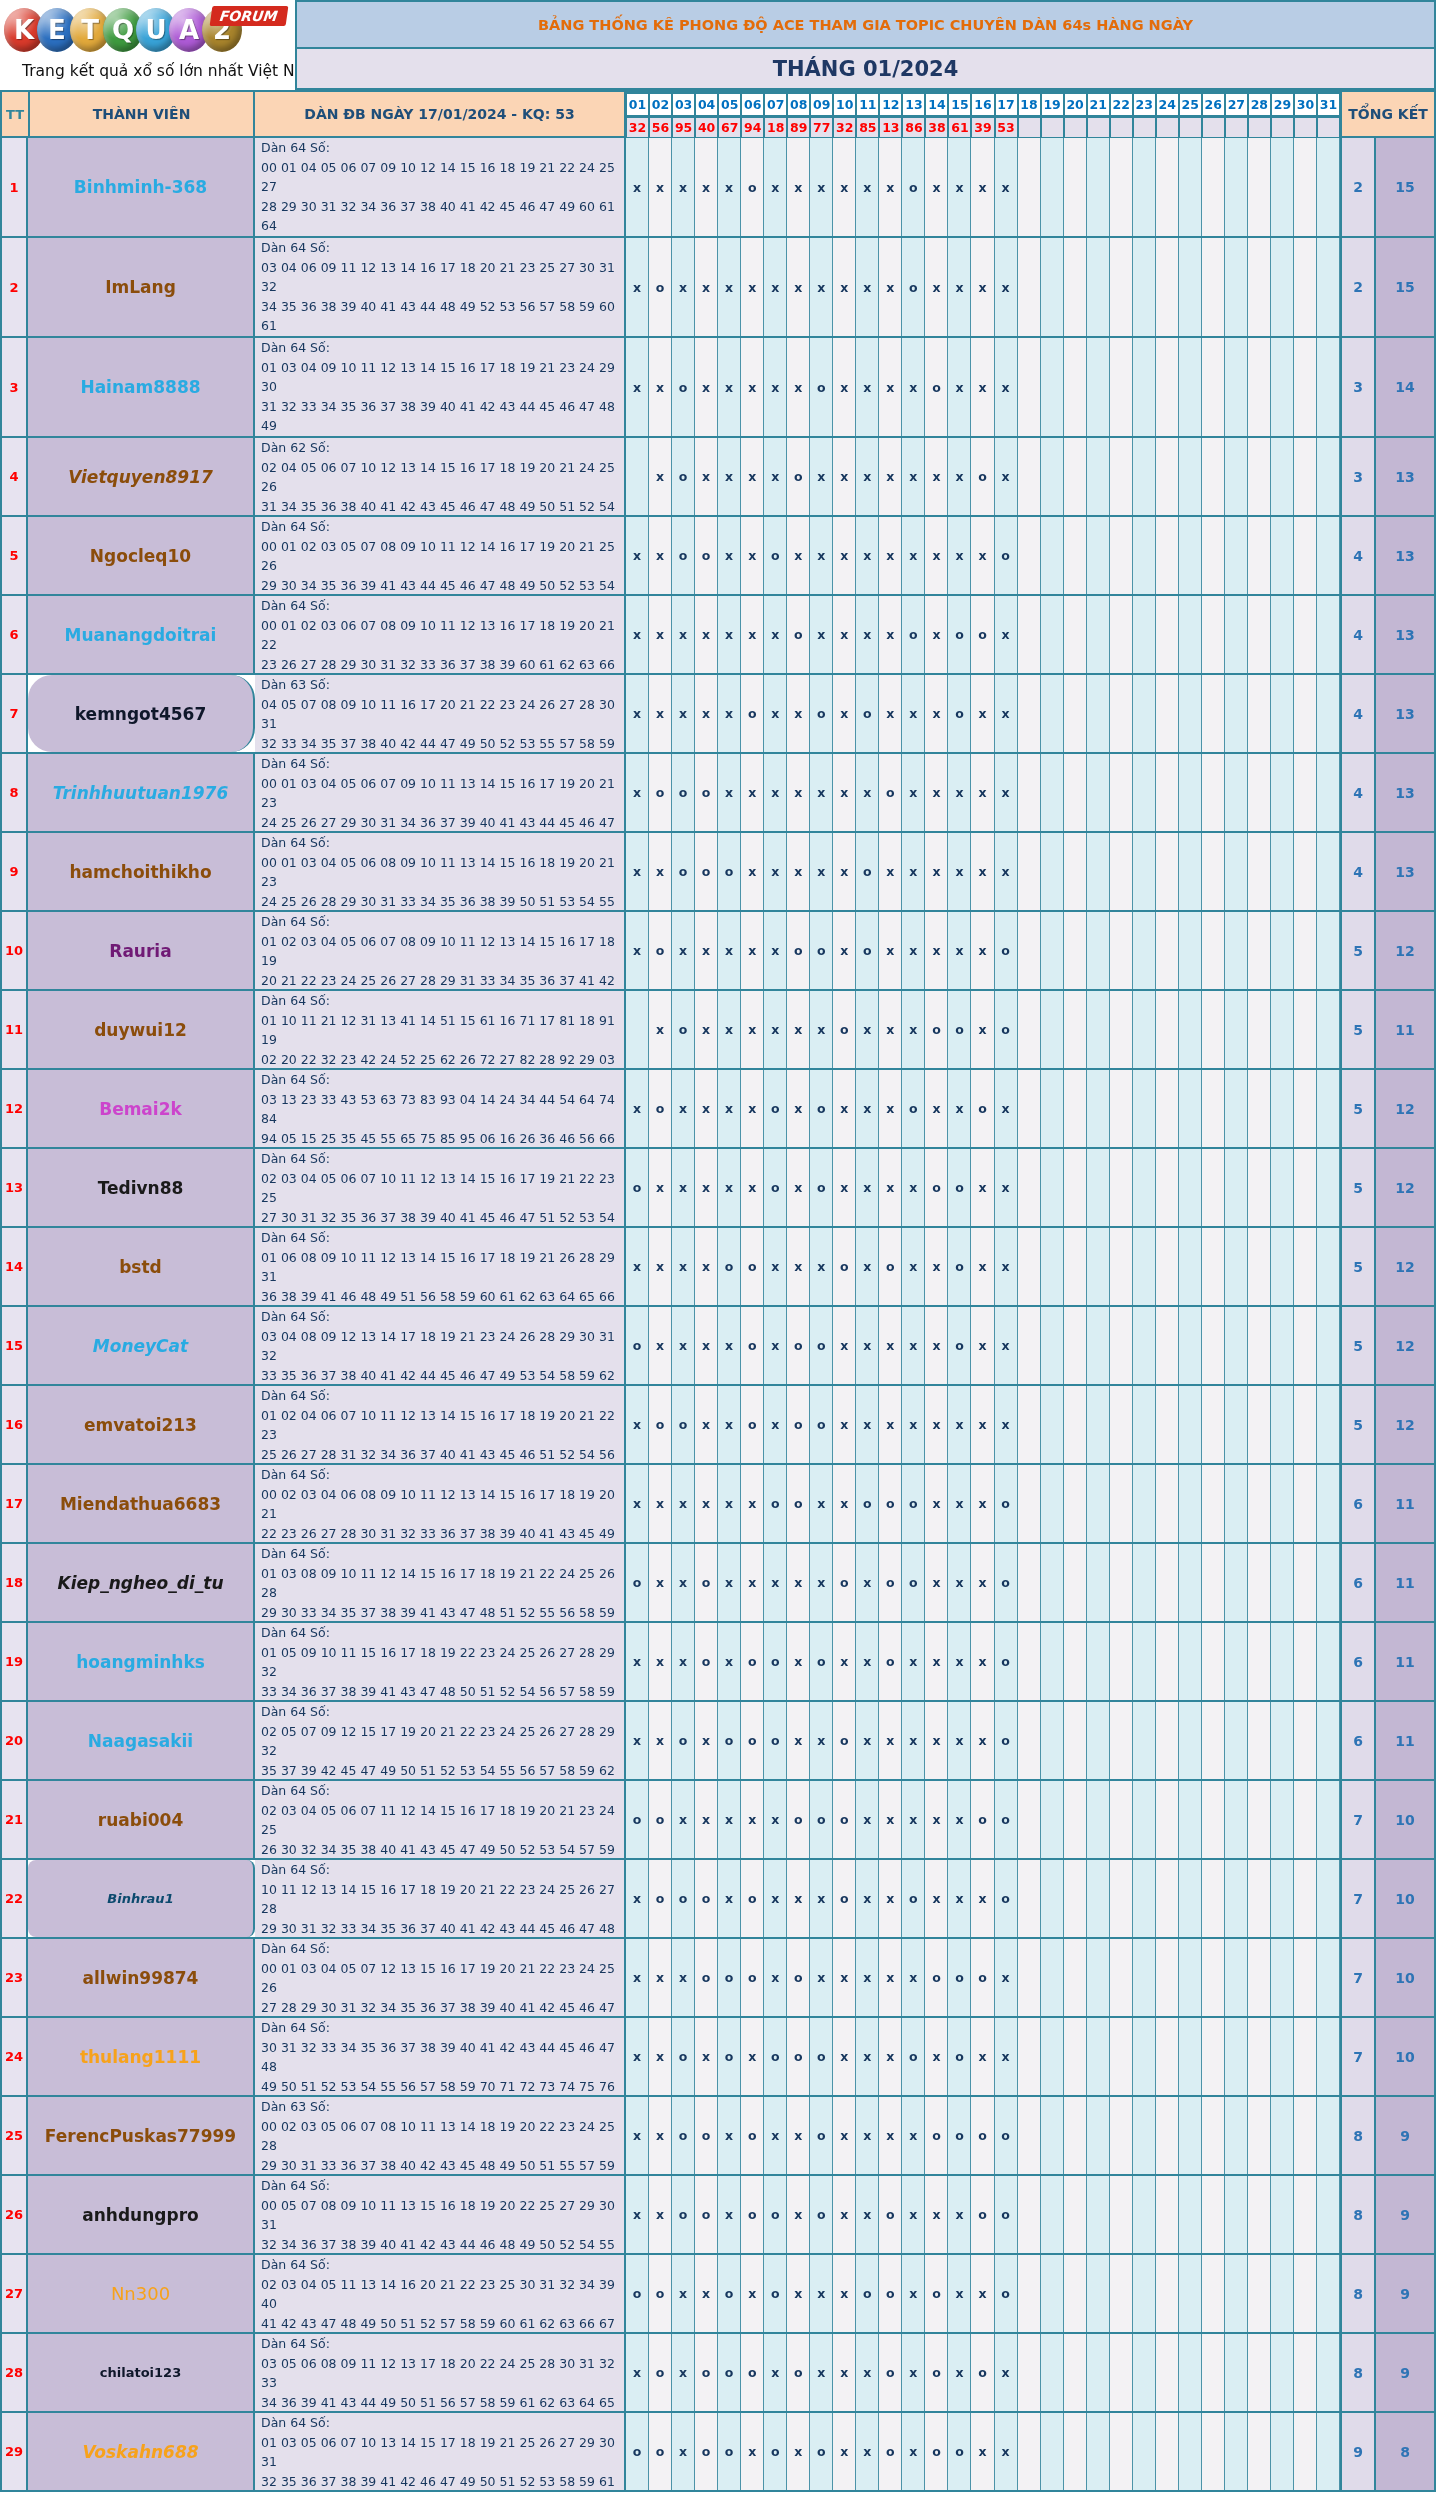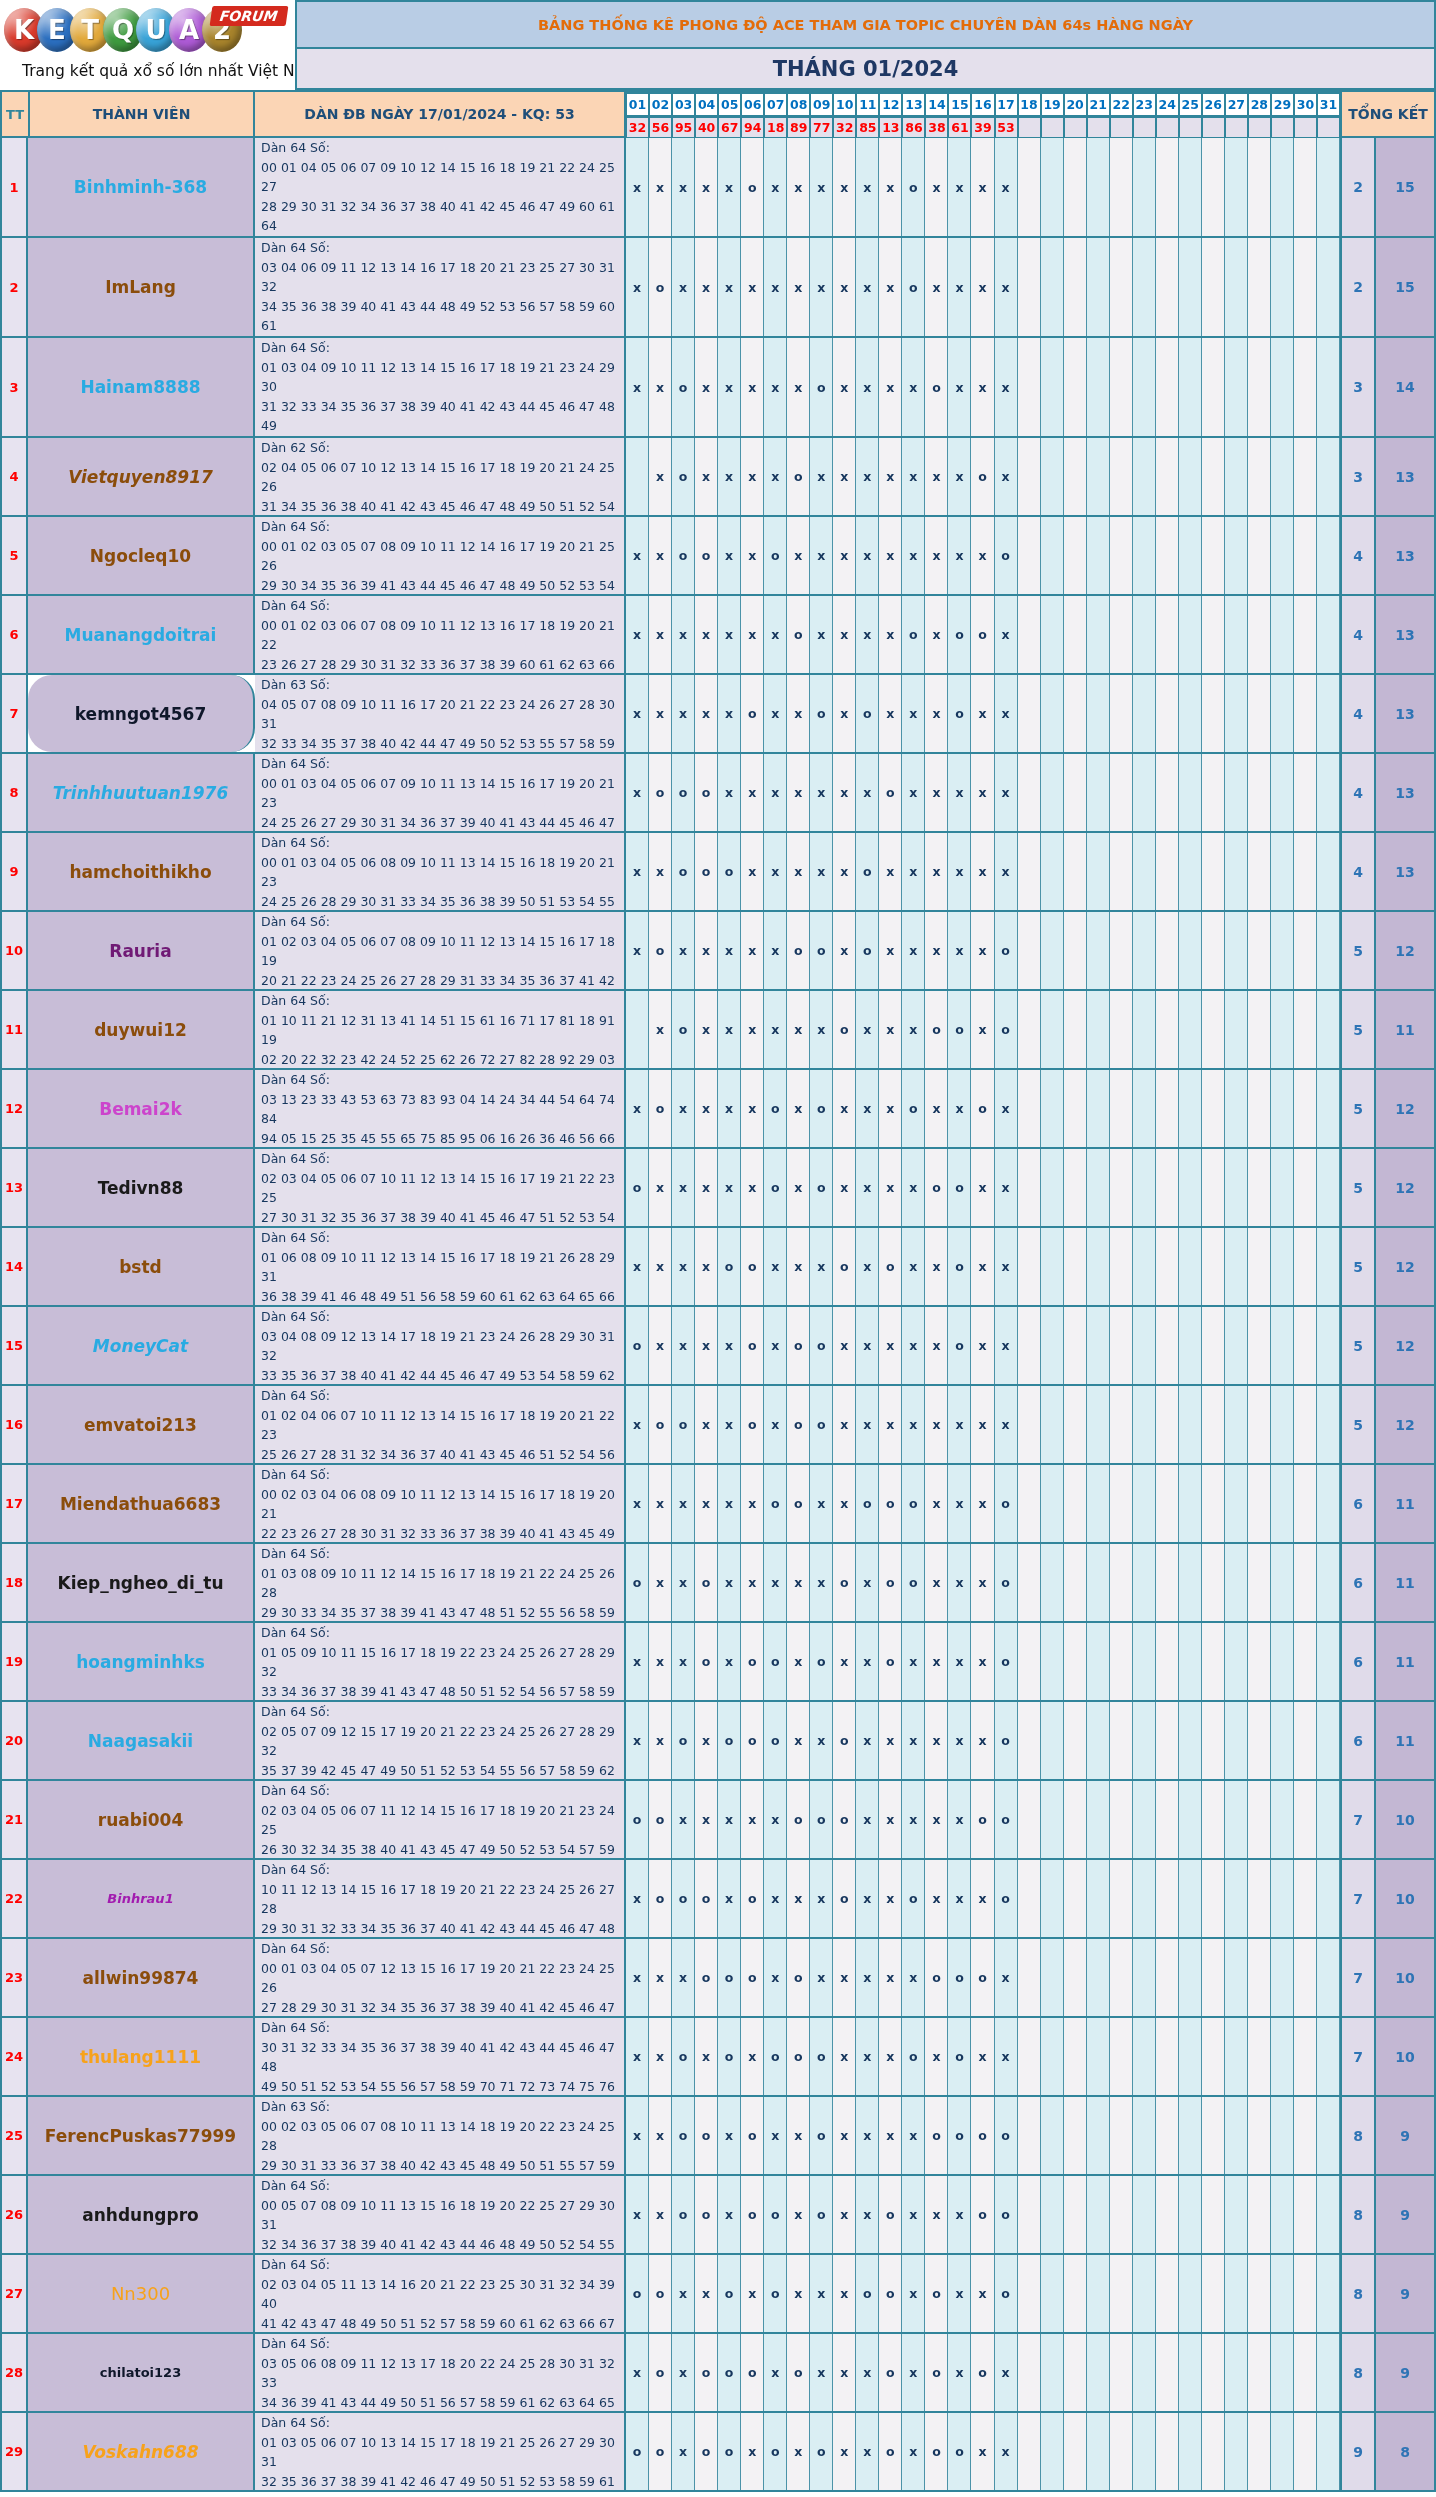--- a/index.html
+++ b/index.html
@@ -965,21 +965,21 @@
         <div class="mark-cell"></div>
         <div class="mark-cell even"></div>
         <div class="mark-cell"></div>
       </div>
     <div class="cell-tota">6</div>
     <div class="cell-totb">11</div>
   </div>
 
   <div class="row">
     <div class="cell-tt">18</div>
-    <div class="cell-member" style="color: rgb(26, 26, 26);">Kiep_ngheo_di_tu</div>
+    <div class="cell-member" style="color: rgb(26, 26, 26); font-style: italic;">Kiep_ngheo_di_tu</div>
     <div class="cell-dan">
       <div class="dan-label">Dàn 64 Số:</div>
       <div class="dan-lines">
           <div>01 03 08 09 10 11 12 14 15 16 17 18 19 21 22 24 25 26 28</div>
           <div>29 30 33 34 35 37 38 39 41 43 47 48 51 52 55 56 58 59 61</div>
         </div>
     </div>
     <div class="marks">
         <div class="mark-cell">o</div>
         <div class="mark-cell even">x</div>
@@ -1153,21 +1153,21 @@
         <div class="mark-cell"></div>
         <div class="mark-cell even"></div>
         <div class="mark-cell"></div>
       </div>
     <div class="cell-tota">7</div>
     <div class="cell-totb">10</div>
   </div>
 
   <div class="row">
     <div class="cell-tt">22</div>
-    <div class="cell-member small" style="color: #a21caf; font-style: italic;">Binhrau1</div>
+    <div class="cell-member small" style="color: #0c4a6e; font-style: italic; border-radius: 8px;">Binhrau1</div>
     <div class="cell-dan">
       <div class="dan-label">Dàn 64 Số:</div>
       <div class="dan-lines">
           <div>10 11 12 13 14 15 16 17 18 19 20 21 22 23 24 25 26 27 28</div>
           <div>29 30 31 32 33 34 35 36 37 40 41 42 43 44 45 46 47 48 49</div>
         </div>
     </div>
     <div class="marks">
         <div class="mark-cell">x</div>
         <div class="mark-cell even">o</div>

